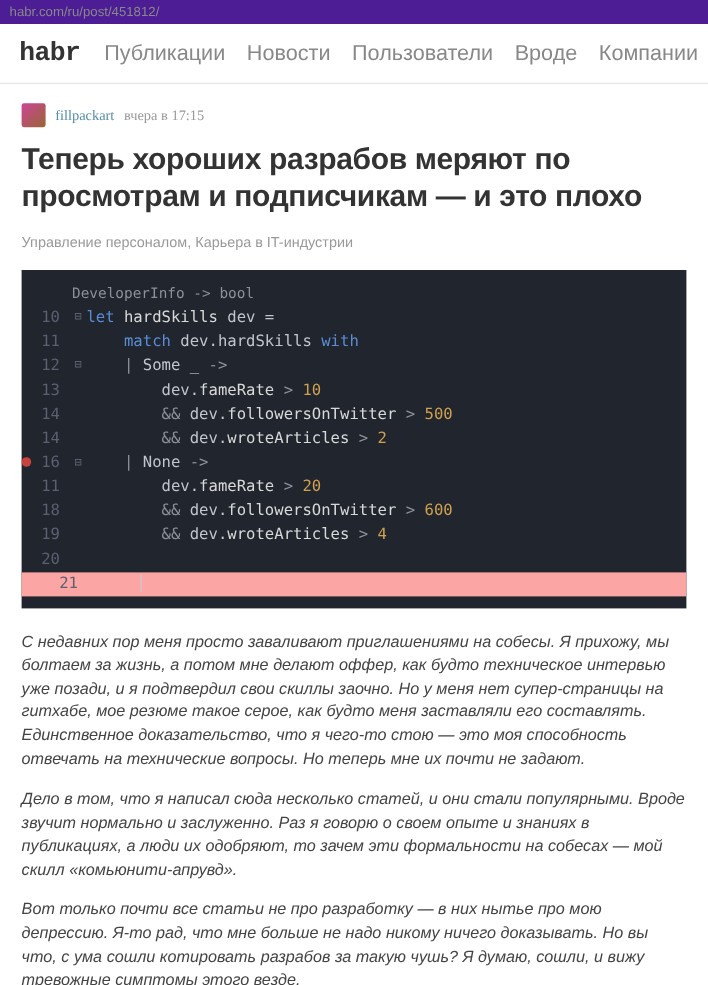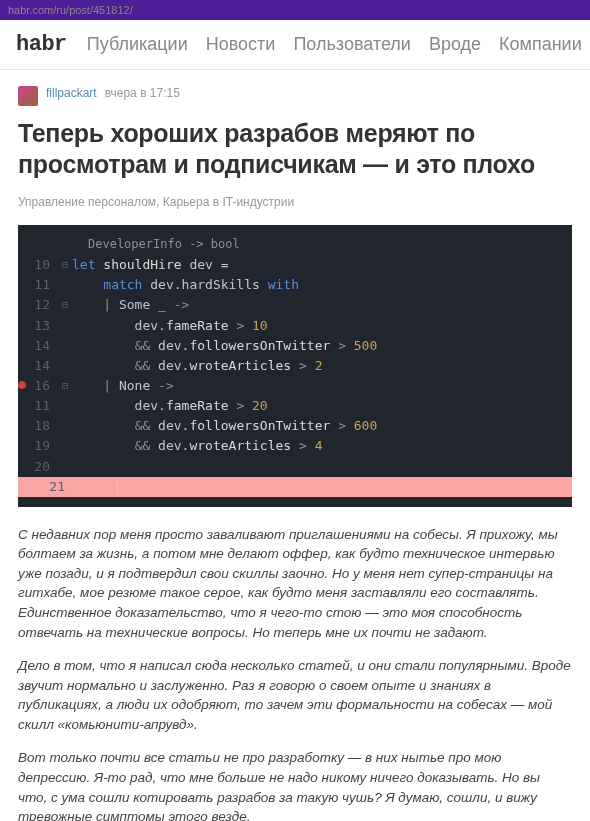--- a/index.html
+++ b/index.html
@@ -3,28 +3,28 @@
   <meta charset="utf-8">
   <style>
     * { margin: 0; padding: 0; box-sizing: border-box; }
     body { font-family: -apple-system, BlinkMacSystemFont, Arial, sans-serif; background: #fff; color: #333; width: 590px; }
     .url-bar { font-size: 11px; color: #888; padding: 4px 8px; background: #4c1d95; }
     .header { display: flex; align-items: center; padding: 12px 16px; border-bottom: 1px solid #e5e5e5; gap: 20px; }
     .logo { font-weight: bold; font-size: 22px; color: #333; letter-spacing: -0.5px; font-family: Liberation Mono, monospace; }
     .nav { display: flex; gap: 18px; }
     .nav-item { font-size: 18px; color: #888; cursor: pointer; text-align: center; }
     .content { padding: 16px 18px; }
-    .author-row { display: flex; align-items: flex-start; gap: 8px; margin-bottom: 12px; }
+    .author-row { display: flex; align-items: center; gap: 8px; margin-bottom: 12px; font-family: Liberation Serif, serif; }
     .avatar { width: 20px; height: 20px; background: linear-gradient(135deg, #c49, #963); border-radius: 2px; }
     .author-name { color: #548eaa; font-size: 12px; }
     .post-time { color: #999; font-size: 12px; }
     .title { font-size: 25px; font-weight: bold; line-height: 1.25; margin-bottom: 14px; letter-spacing: -0.3px; }
     .tags { font-size: 12px; color: #999; margin-bottom: 16px; }
     .code-block { background: #20252e; padding: 10px 0; font-family: "Consolas", "Monaco", monospace; font-size: 13px; line-height: 1.55; margin-bottom: 18px; position: relative; }
-    .code-header { color: #8a9199; font-size: 12px; padding-left: 70px; margin-bottom: 2px; }
+    .code-header { color: #8a9199; font-size: 12px; padding-left: 42px; margin-bottom: 2px; }
     .code-line { display: flex; }
     .gutter { width: 30px; text-align: right; color: #5a6070; padding-right: 8px; flex-shrink: 0; user-select: none; }
     .fold { width: 14px; color: #5a6070; flex-shrink: 0; font-size: 10px; padding-top: 2px; text-align: center; }
     .breakpoint-gutter { width: 10px; flex-shrink: 0; }
     .breakpoint { width: 8px; height: 8px; background: #c8423e; border-radius: 50%; margin-top: 5px; }
     .code { color: #c0c5ce; white-space: pre; }
     .kw { color: #5a8dd6; }
     .fn { color: #d9d9d9; }
     .prop { color: #d9d9d9; }
     .op { color: #8a9199; }
@@ -60,21 +60,21 @@
   <h1 class="title">Теперь хороших разрабов меряют по просмотрам и подписчикам — и это плохо</h1>
   <div class="tags">Управление персоналом,  Карьера в IT-индустрии</div>
 
   <div class="code-block">
     <div class="code-header">DeveloperInfo -&gt; bool</div>
     <div id="code-lines">
         <div class="code-line">
           <div class="breakpoint-gutter"></div>
           <div class="gutter">10</div>
           <div class="fold">⊟</div>
-          <div class="code"><span class="kw">let</span> <span class="fn">shouldHire</span> dev =</div>
+          <div class="code"><span class="kw">let</span> <span class="fn">hardSkills</span> dev =</div>
         </div>
         <div class="code-line">
           <div class="breakpoint-gutter"></div>
           <div class="gutter">11</div>
           <div class="fold"></div>
           <div class="code">    <span class="kw">match</span> dev.hardSkills <span class="kw">with</span></div>
         </div>
         <div class="code-line">
           <div class="breakpoint-gutter"></div>
           <div class="gutter">12</div>

